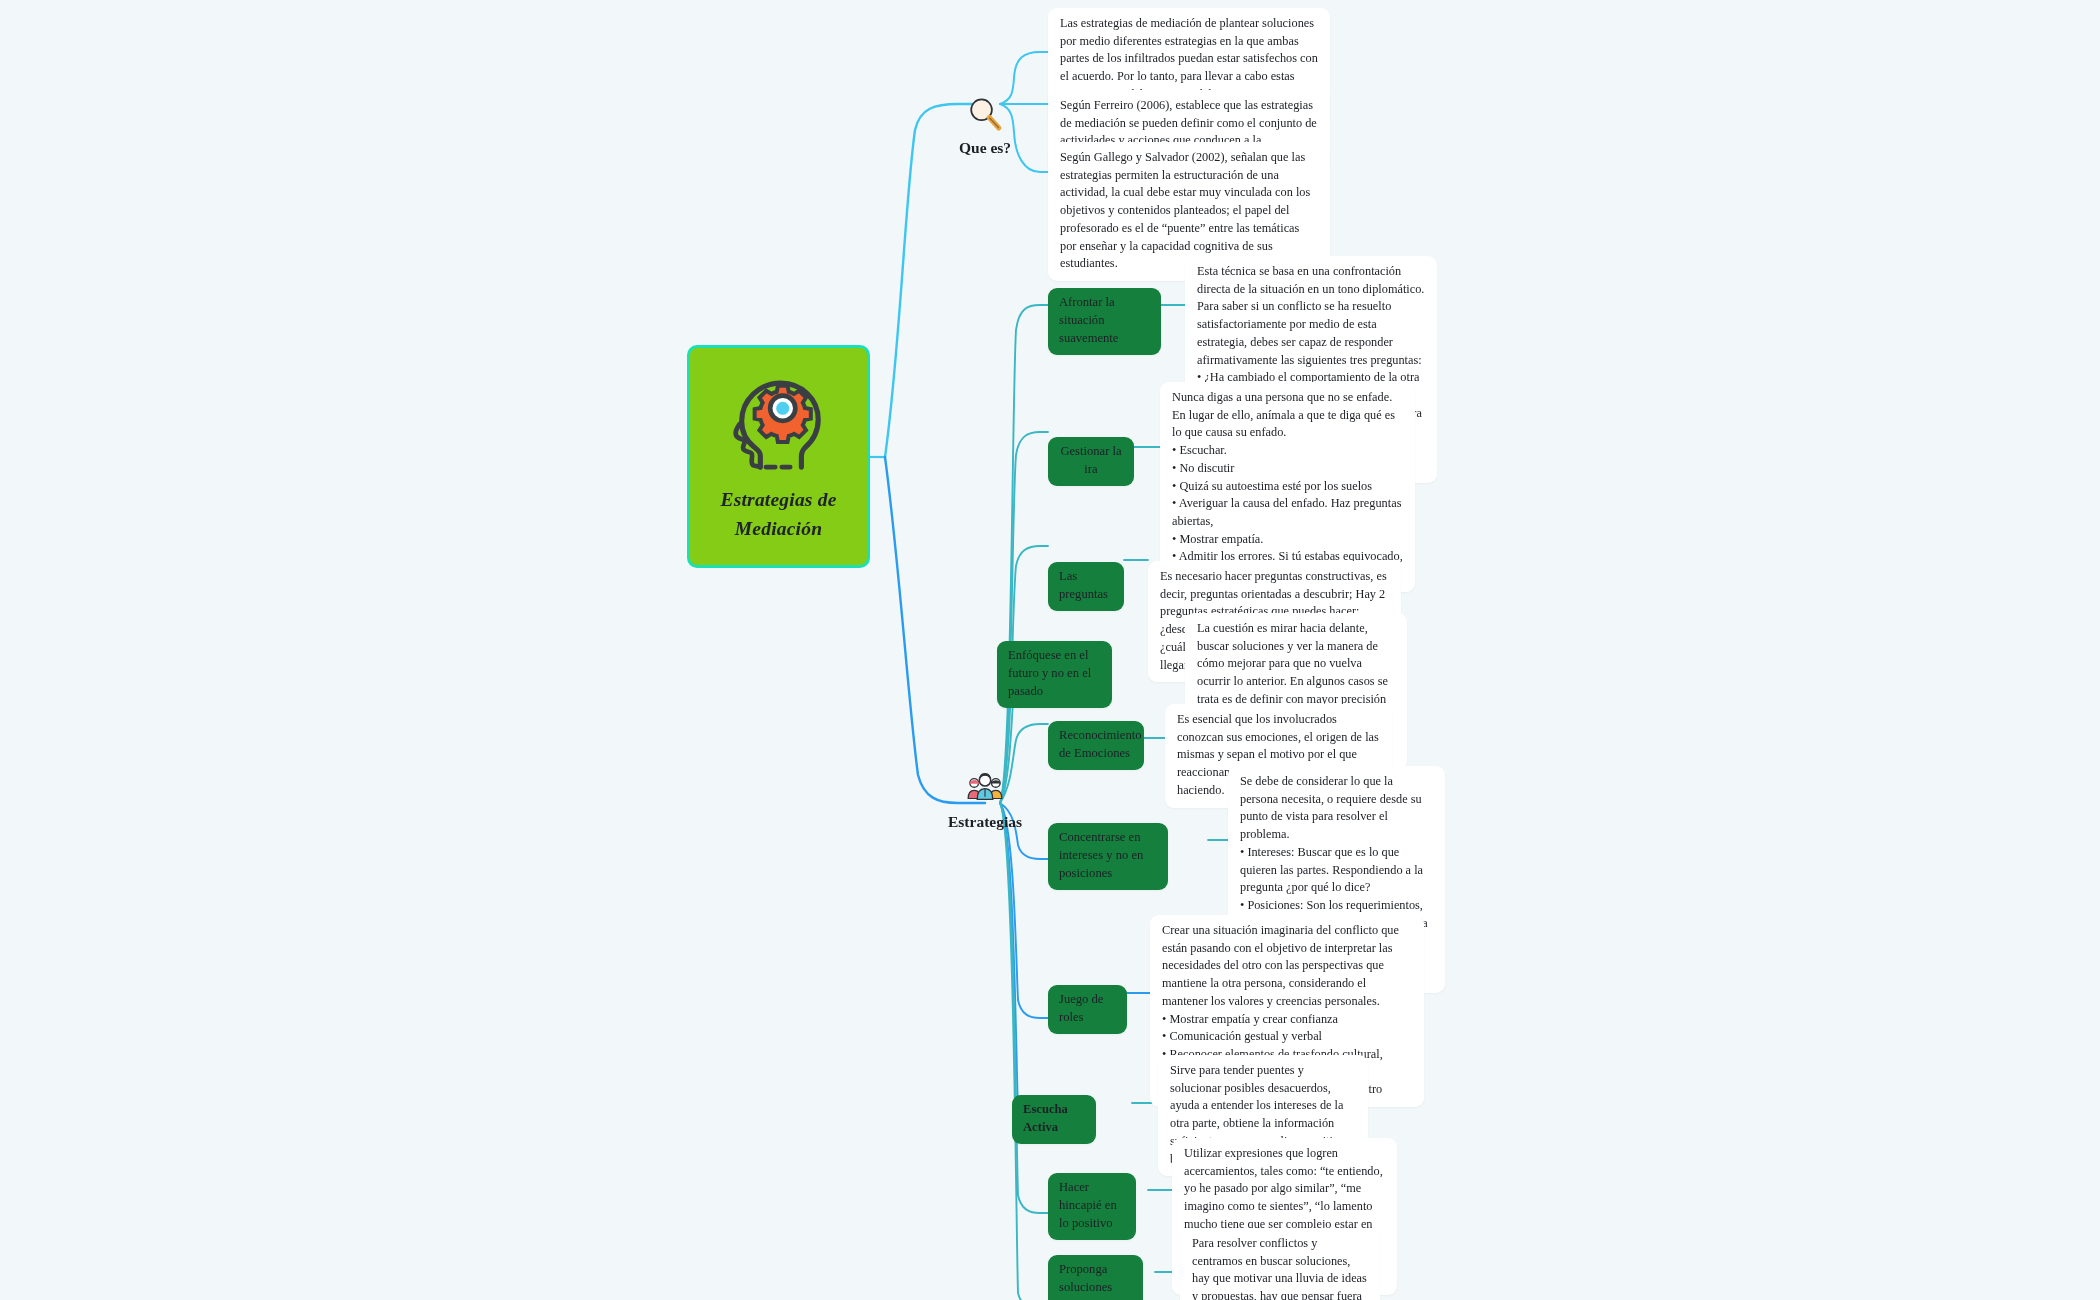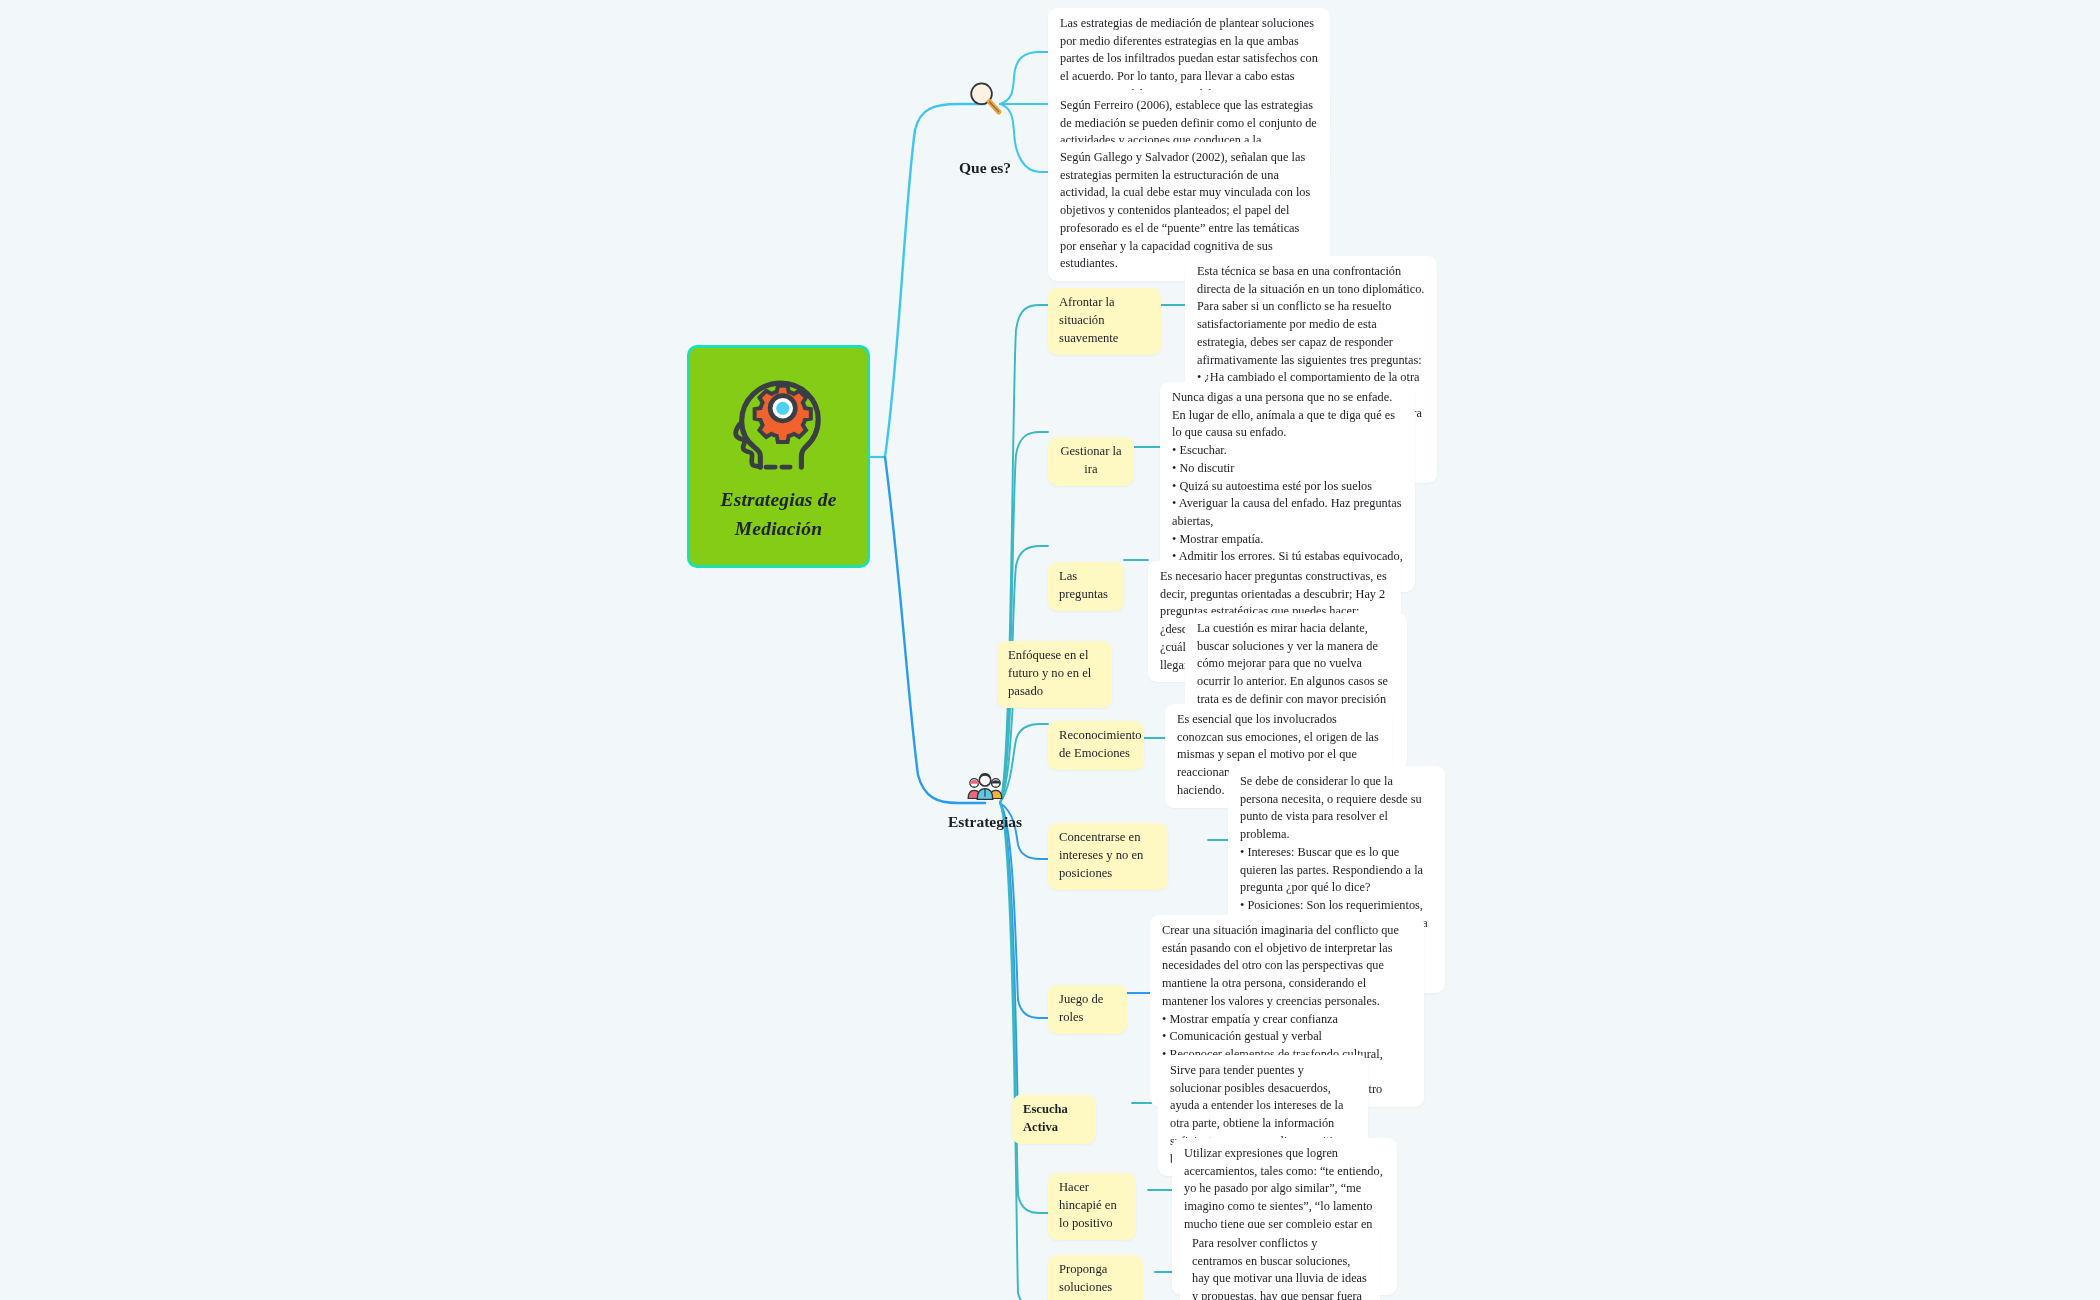--- a/index.html
+++ b/index.html
@@ -49,21 +49,21 @@
     font-size:15.5px;
     font-weight:700;
     color:#1c1f26;
     margin-top:5px;
     white-space:nowrap;
   }
 
   
   .topic{
     position:absolute;
-    background:#fef9c3;
+    background:#15803d;
     border-radius:9px;
     padding:6px 11px 7px 11px;
     font-size:12.6px;
     line-height:1.42;
     color:#1c1f26;
     box-sizing:border-box;
     box-shadow:0 1px 2px rgba(40,60,70,.05);
   }
 
   
@@ -144,21 +144,21 @@
                  A21 21 0 0 1 -27.6 14.5 L-35 13 L-35 1 L-27.6 -0.4
                  A21 21 0 0 1 -25 -6.8 L-29 -13.3 L-20.5 -21.8 L-14 -17.8
                  A21 21 0 0 1 -7.5 -20.5 Z" transform="translate(0,-7) scale(0.86)" fill="#f2622e" stroke="#3a3f44" stroke-width="5"></path>
         <circle cx="0" cy="-7" r="13.5" fill="#ffffff" stroke="#3a3f44" stroke-width="5"></circle>
         <circle cx="0" cy="-7" r="7" fill="#4fd0f0"></circle>
       </g>
     </svg>
     <div class="center-title">Estrategias de Mediación</div>
   </div>
 
-  <div class="branch" style="left:925px;top:80px;gap:36px;">
+  <div class="branch" style="left:925px;top:96px;">
     <svg class="branch-icon" viewBox="0 0 44 44">
       <circle cx="18" cy="16" r="12" fill="#fdf1e3" stroke="#2f3338" stroke-width="2"></circle>
       <path d="M27 25 L38 37" stroke="#e8a33d" stroke-width="6" stroke-linecap="round"></path>
       <path d="M27 25 L38 37" stroke="#2f3338" stroke-width="1.4" fill="none" opacity=".55"></path>
     </svg>
     <div class="branch-label">Que es?</div>
   </div>
 
   <div class="card" style="left:1048px;top:8px;width:282px;">Las estrategias de mediación de plantear soluciones por medio diferentes estrategias en la que ambas partes de los infiltrados puedan estar satisfechos con el acuerdo. Por lo tanto, para llevar a cabo estas estrategias se debe conocer del caso y si esta va acorde a la dificultad</div>
   <div class="card" style="left:1048px;top:90px;width:282px;">Según Ferreiro (2006), establece que las estrategias de mediación se pueden definir como el conjunto de actividades y acciones que conducen a la realización de una tarea en particular.</div>

